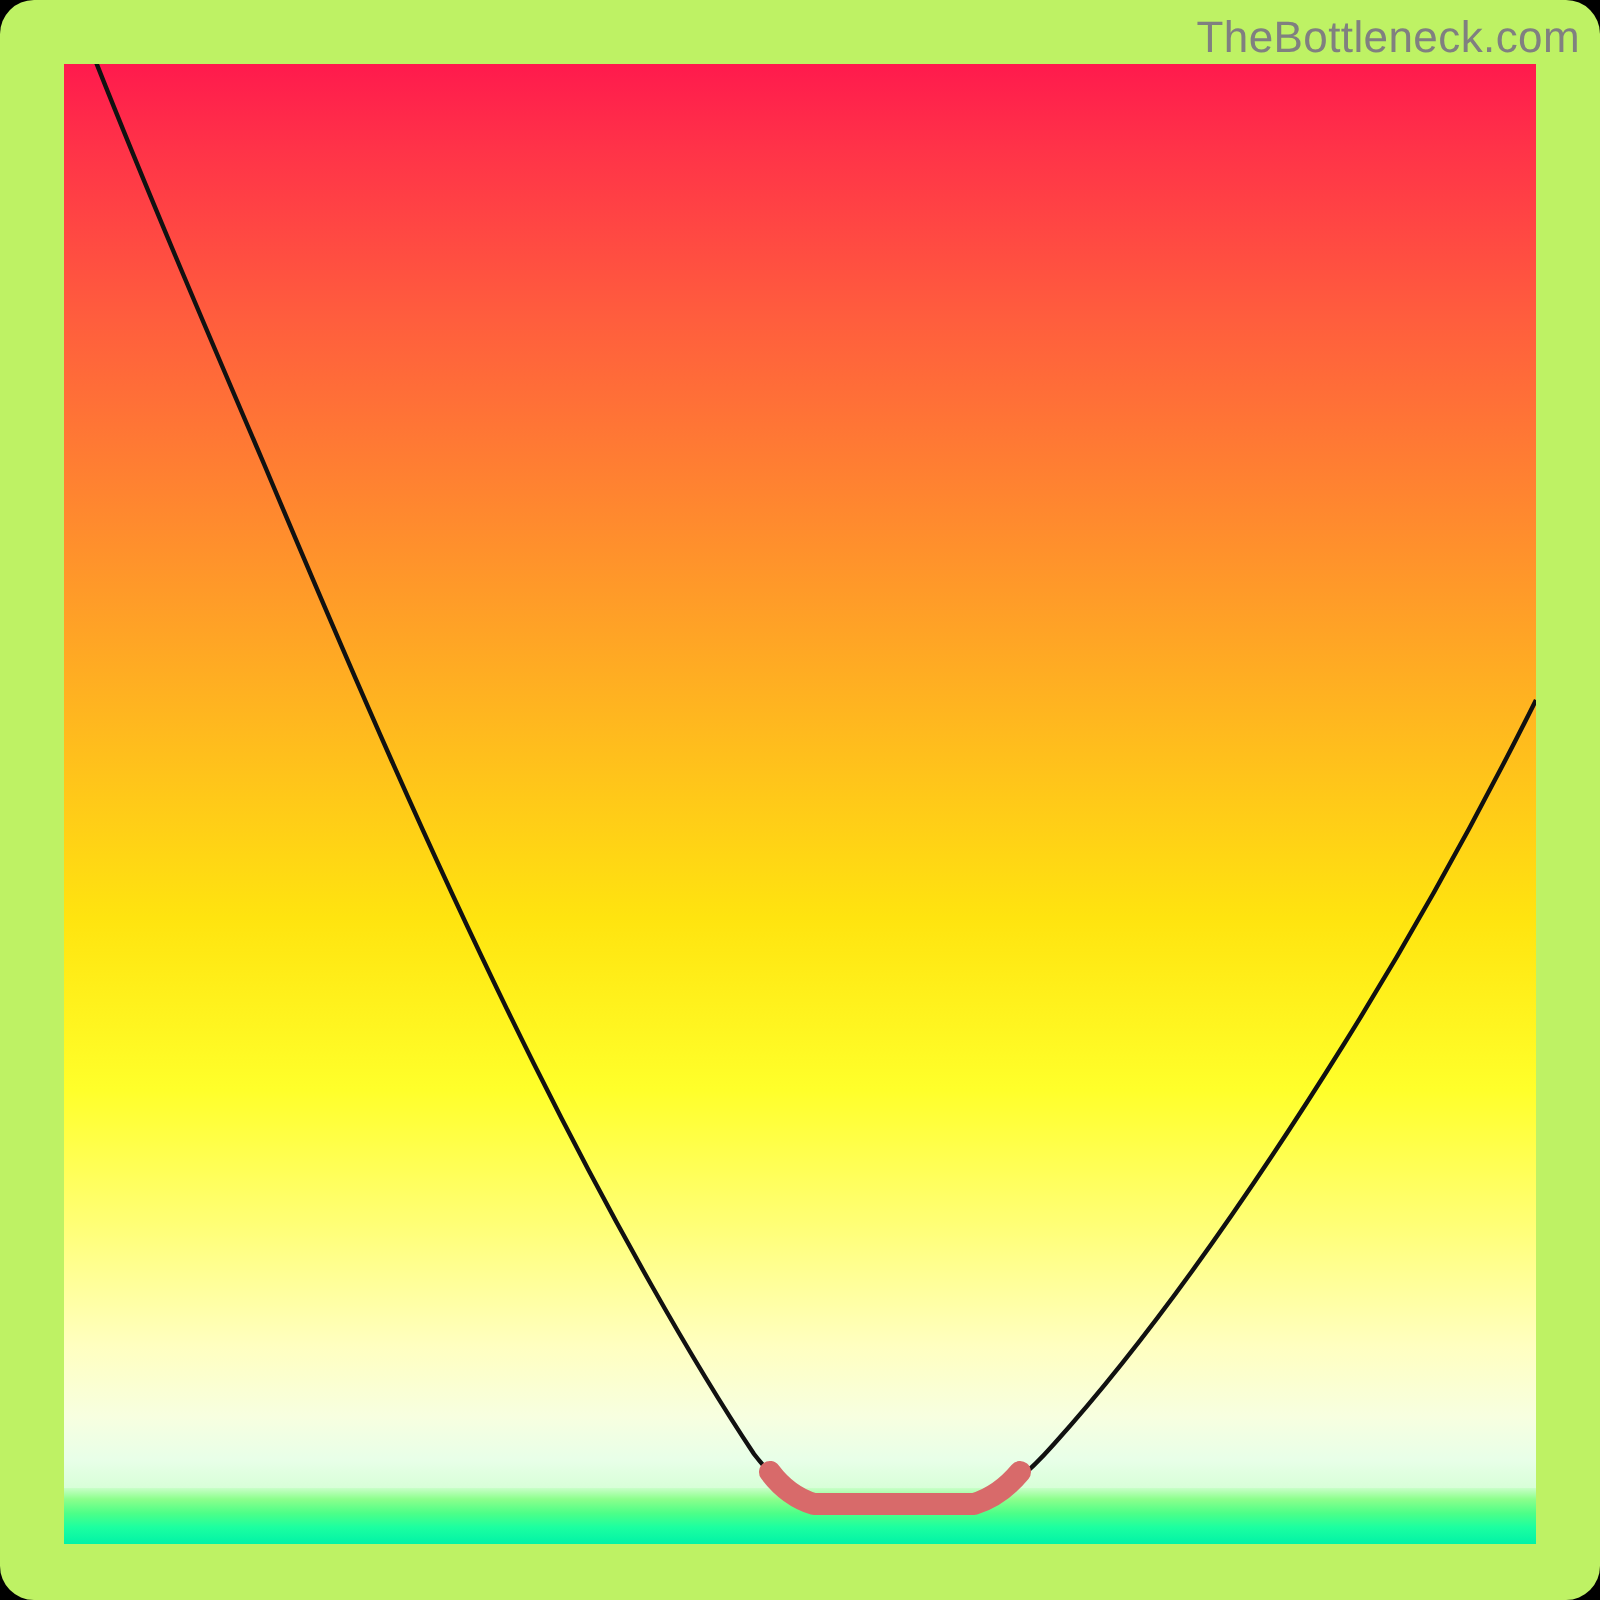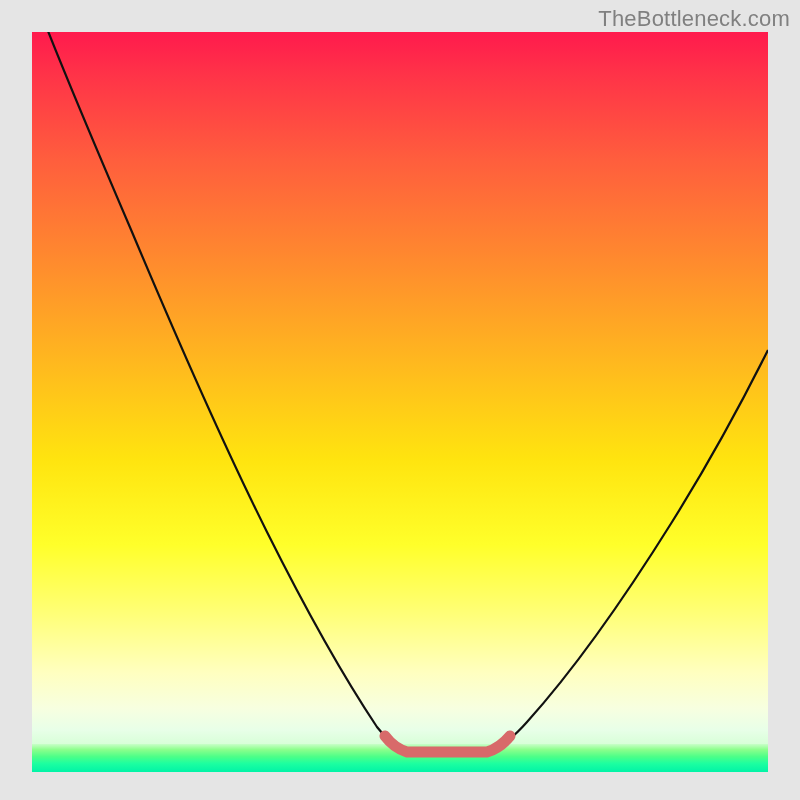--- a/index.html
+++ b/index.html
@@ -9,21 +9,22 @@
     height: 800px;
     background: #000;
     overflow: hidden;
     font-family: Arial, Helvetica, sans-serif;
   }
   .frame {
     position: absolute;
     left: 0; top: 0;
     width: 800px;
     height: 800px;
-    background: #e5e5e5;
+    background: #bef264;
+    border-radius: 17px;
   }
   .plot {
     position: absolute;
     left: 32px;
     top: 32px;
     width: 736px;
     height: 740px;
     overflow: hidden;
   }
   .gradient {

